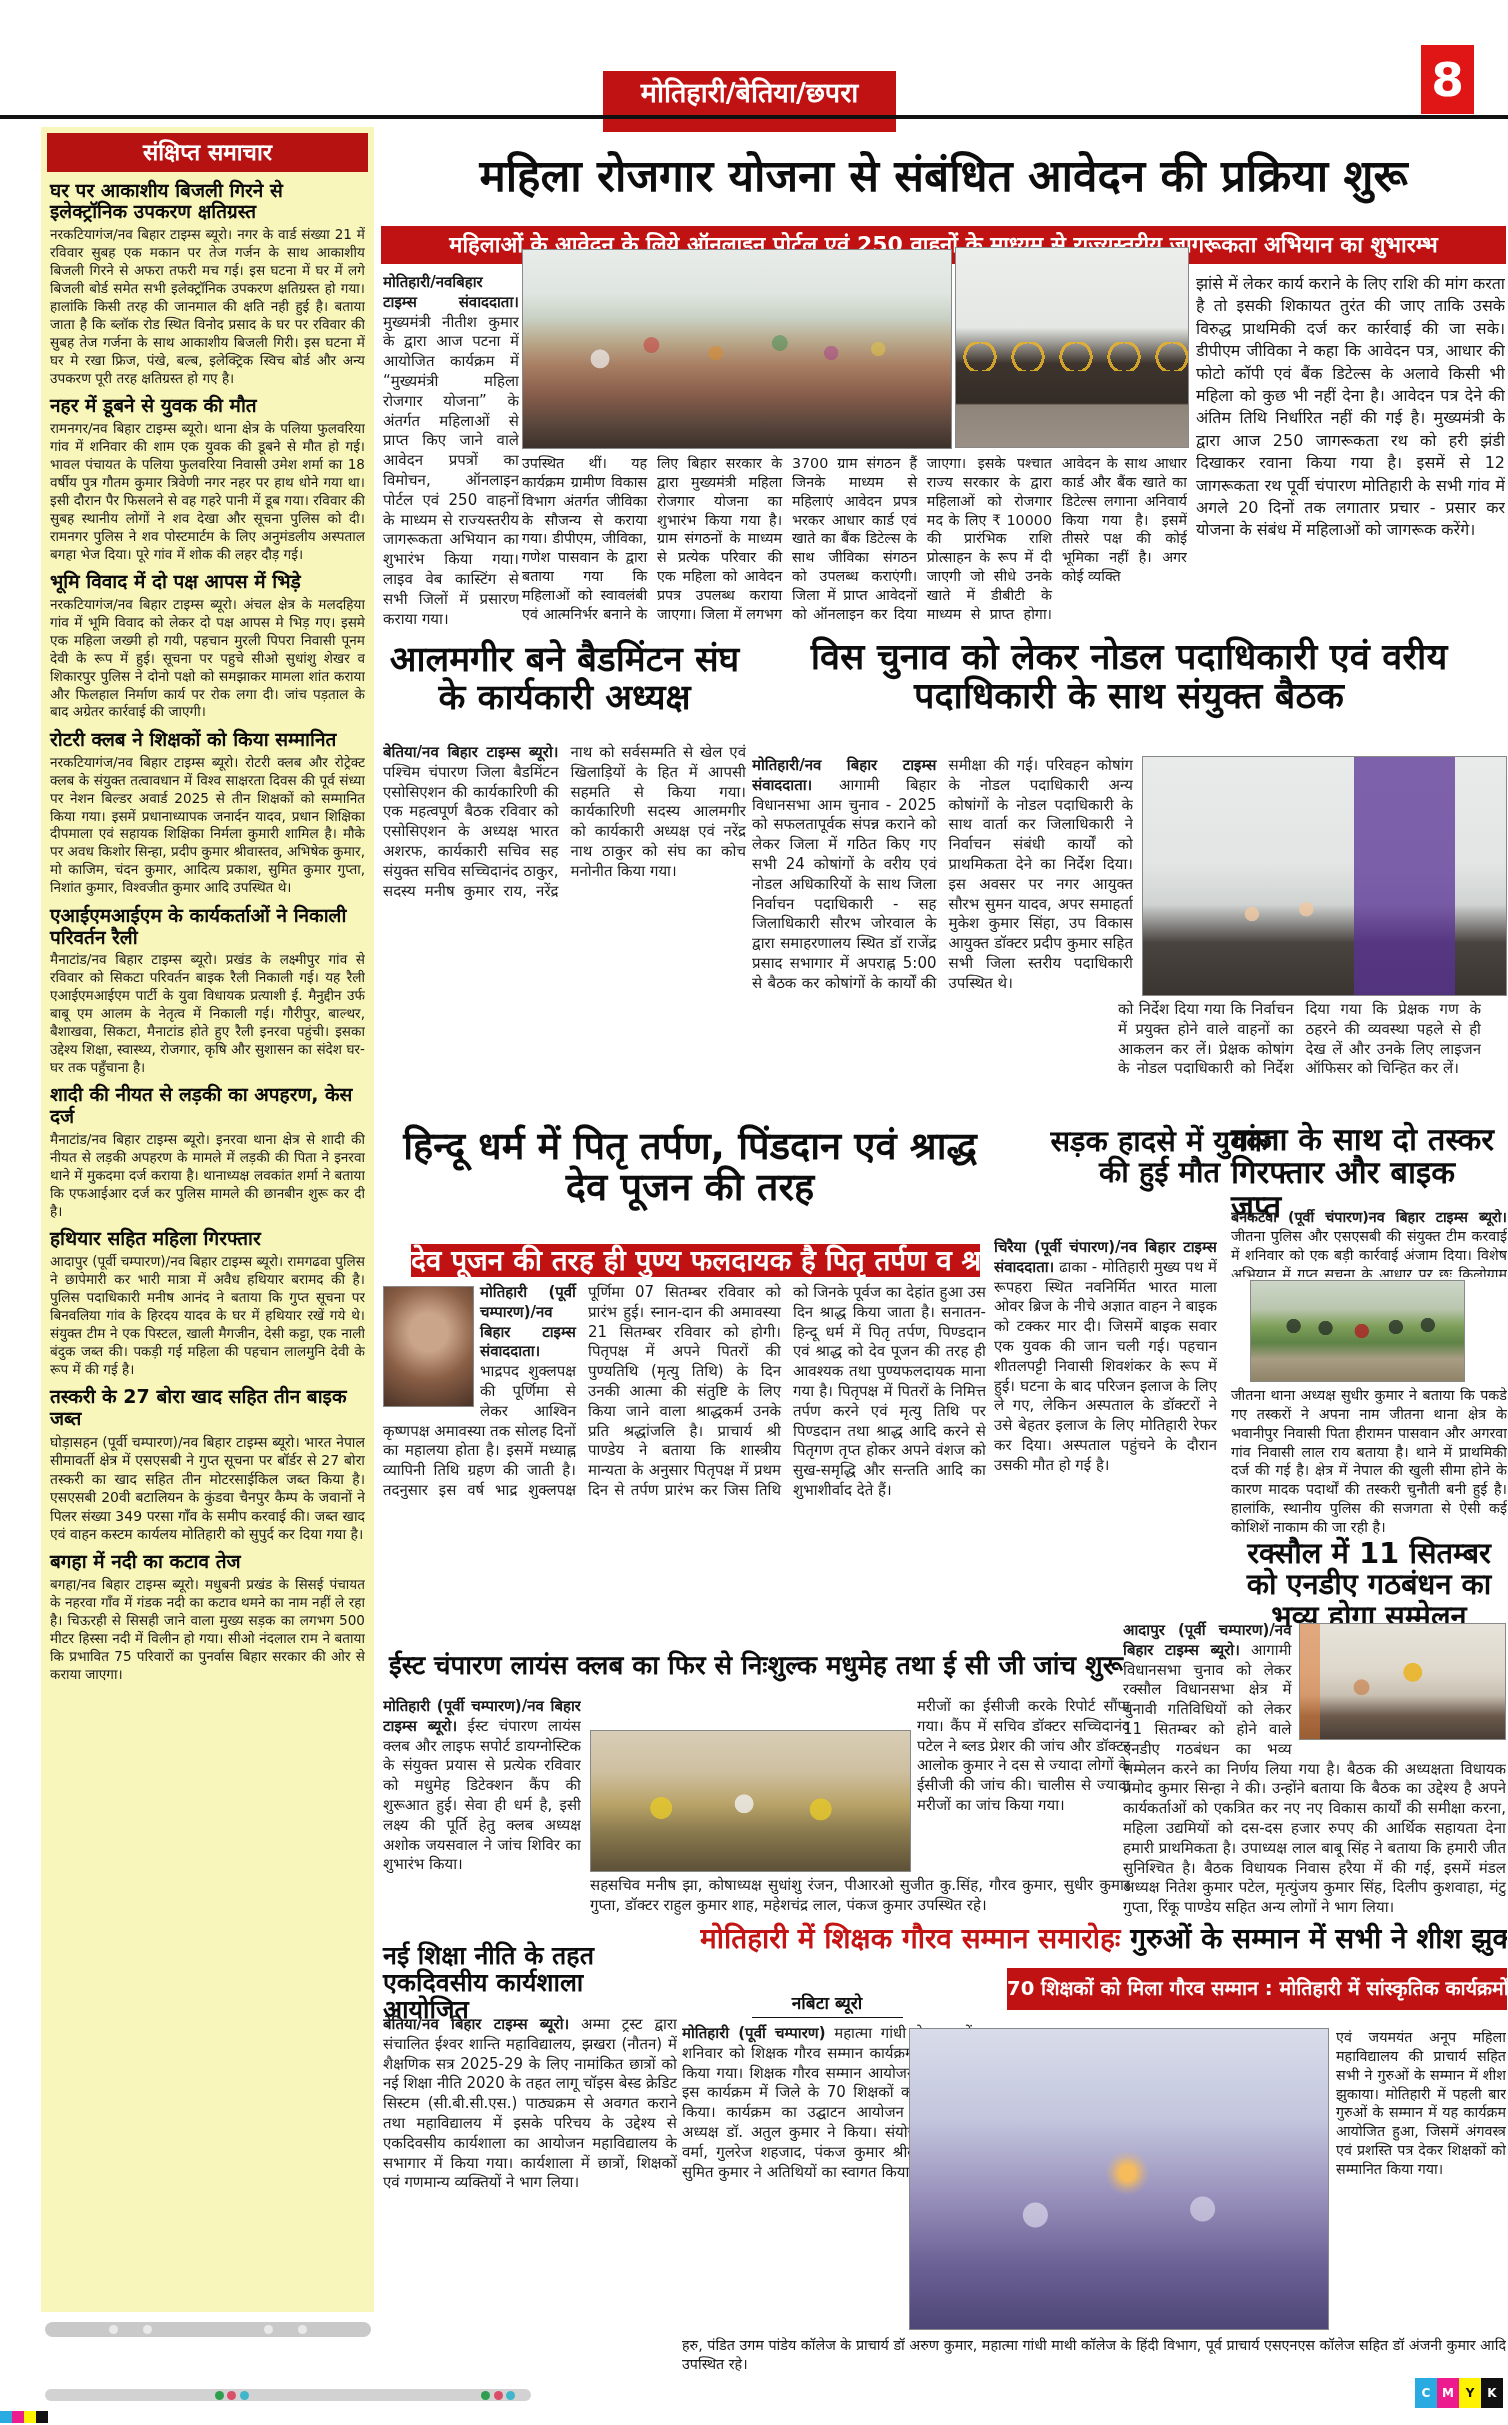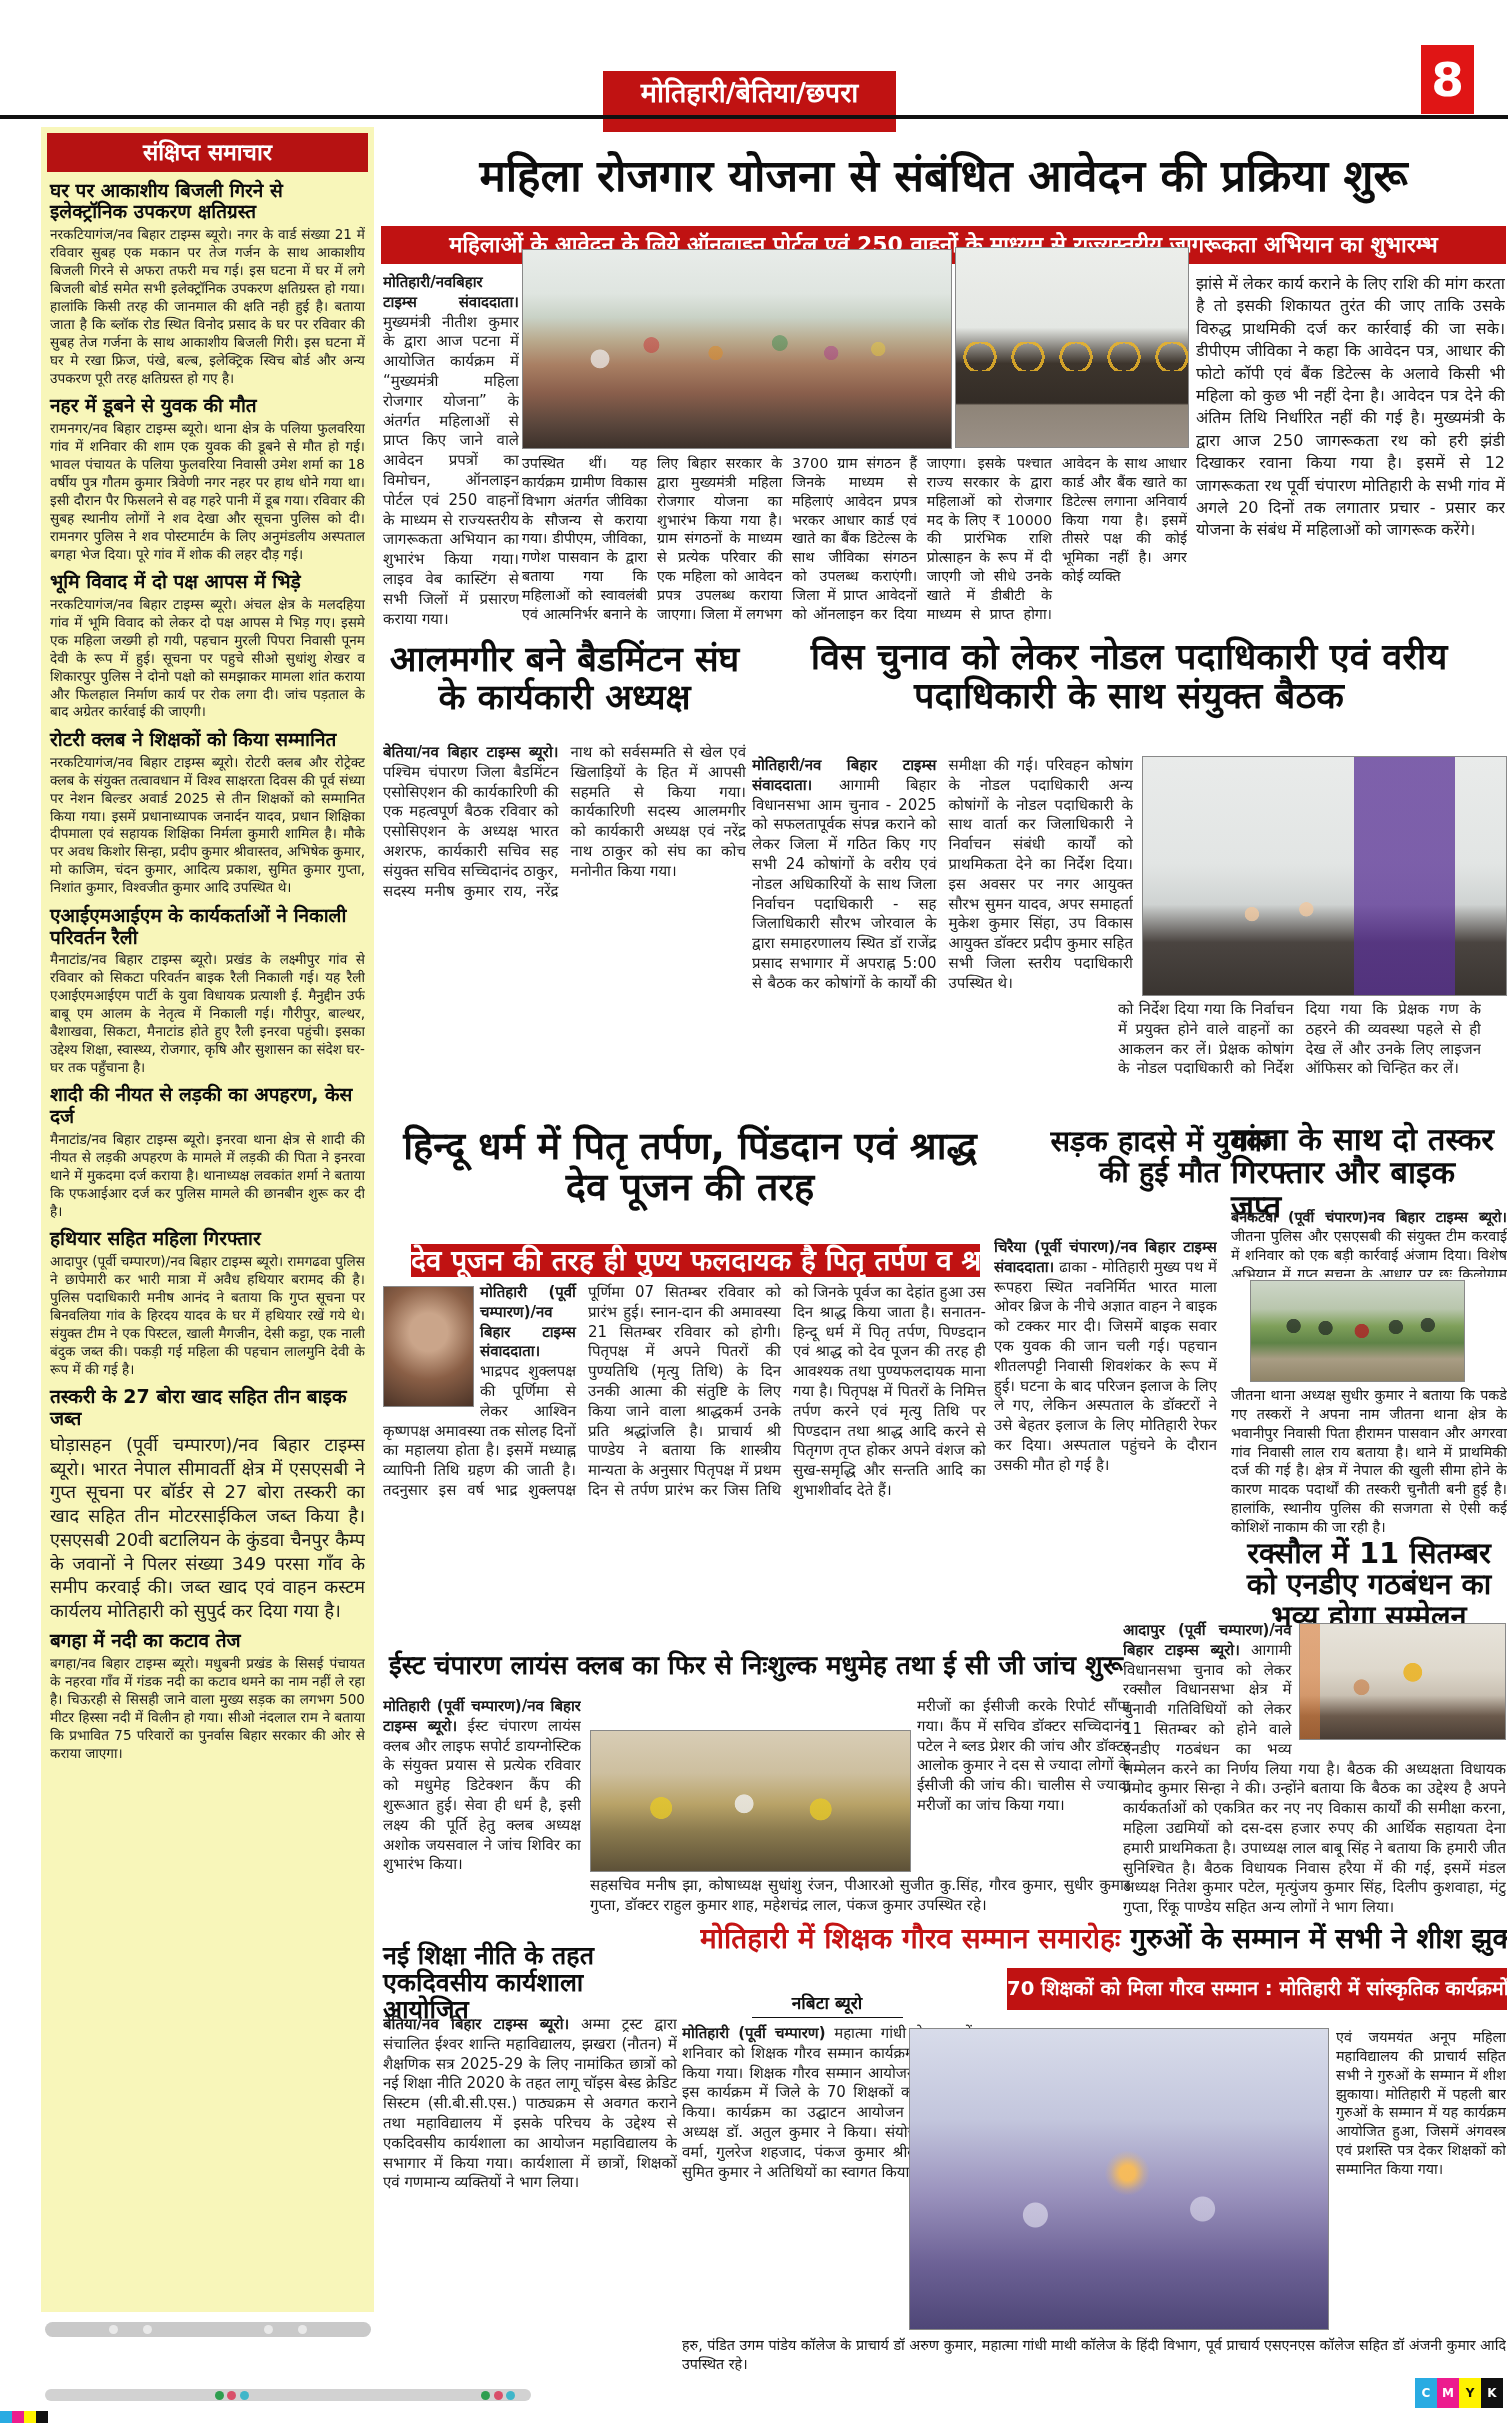--- a/index.html
+++ b/index.html
@@ -99,21 +99,21 @@
   <div>
     <div class="brief-item-hl">शादी की नीयत से लड़की का अपहरण, केस दर्ज</div>
     <div class="bodytxt" style="font-size:13.6px;">मैनाटांड/नव बिहार टाइम्स ब्यूरो। इनरवा थाना क्षेत्र से शादी की नीयत से लड़की अपहरण के मामले में लड़की की पिता ने इनरवा थाने में मुकदमा दर्ज कराया है। थानाध्यक्ष लवकांत शर्मा ने बताया कि एफआईआर दर्ज कर पुलिस मामले की छानबीन शुरू कर दी है।</div>
   </div>
   <div>
     <div class="brief-item-hl">हथियार सहित महिला गिरफ्तार</div>
     <div class="bodytxt" style="font-size:13.6px;">आदापुर (पूर्वी चम्पारण)/नव बिहार टाइम्स ब्यूरो। रामगढवा पुलिस ने छापेमारी कर भारी मात्रा में अवैध हथियार बरामद की है। पुलिस पदाधिकारी मनीष आनंद ने बताया कि गुप्त सूचना पर बिनवलिया गांव के हिरदय यादव के घर में हथियार रखें गये थे। संयुक्त टीम ने एक पिस्टल, खाली मैगजीन, देसी कट्टा, एक नाली बंदुक जब्त की। पकड़ी गई महिला की पहचान लालमुनि देवी के रूप में की गई है।</div>
   </div>
   <div>
     <div class="brief-item-hl">तस्करी के 27 बोरा खाद सहित तीन बाइक जब्त</div>
-    <div class="bodytxt" style="font-size:18px;">घोड़ासहन (पूर्वी चम्पारण)/नव बिहार टाइम्स ब्यूरो। भारत नेपाल सीमावर्ती क्षेत्र में एसएसबी ने गुप्त सूचना पर बॉर्डर से 27 बोरा तस्करी का खाद सहित तीन मोटरसाईकिल जब्त किया है। एसएसबी 20वी बटालियन के कुंडवा चैनपुर कैम्प के जवानों ने पिलर संख्या 349 परसा गाँव के समीप करवाई की। जब्त खाद एवं वाहन कस्टम कार्यलय मोतिहारी को सुपुर्द कर दिया गया है।</div>
+    <div class="bodytxt" style="font-size:14px;">घोड़ासहन (पूर्वी चम्पारण)/नव बिहार टाइम्स ब्यूरो। भारत नेपाल सीमावर्ती क्षेत्र में एसएसबी ने गुप्त सूचना पर बॉर्डर से 27 बोरा तस्करी का खाद सहित तीन मोटरसाईकिल जब्त किया है। एसएसबी 20वी बटालियन के कुंडवा चैनपुर कैम्प के जवानों ने पिलर संख्या 349 परसा गाँव के समीप करवाई की। जब्त खाद एवं वाहन कस्टम कार्यलय मोतिहारी को सुपुर्द कर दिया गया है।</div>
   </div>
   <div>
     <div class="brief-item-hl">बगहा में नदी का कटाव तेज</div>
     <div class="bodytxt" style="font-size:13.6px;">बगहा/नव बिहार टाइम्स ब्यूरो। मधुबनी प्रखंड के सिसई पंचायत के नहरवा गाँव में गंडक नदी का कटाव थमने का नाम नहीं ले रहा है। चिऊरही से सिसही जाने वाला मुख्य सड़क का लगभग 500 मीटर हिस्सा नदी में विलीन हो गया। सीओ नंदलाल राम ने बताया कि प्रभावित 75 परिवारों का पुनर्वास बिहार सरकार की ओर से कराया जाएगा।</div>
   </div>
 </div>
 
 <div class="abs" style="left:45px;top:2322px;width:326px;height:15px;background:#c9c9c9;border-radius:7.5px;">
   <span class="dot" style="left:64px;top:3px;background:#e9e9e9;"></span>
   <span class="dot" style="left:98px;top:3px;background:#e9e9e9;"></span>

